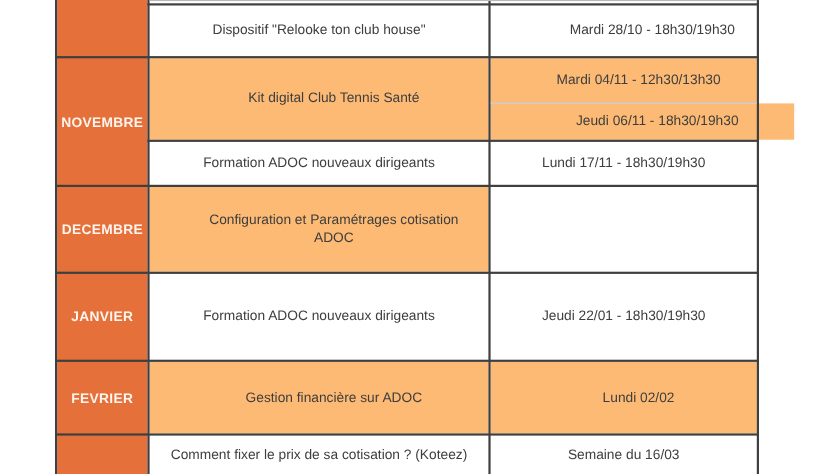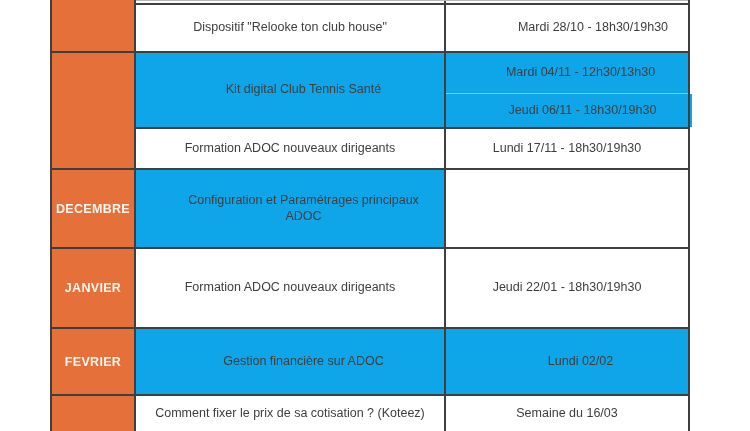--- a/index.html
+++ b/index.html
@@ -18,21 +18,21 @@
     box-sizing:border-box;
     z-index:1;
     padding:2px 8px;
   }
   .event-cell,.date-cell{
     color:#3e3e3e;
     font-size:12.5px;
     line-height:1.25;
   }
   .bg-white{background:#ffffff;}
-  .bg-gray{background:#0ea5e9;padding-left:35px;}
+  .bg-gray{background:#fdba74;padding-left:35px;}
   .month-col-bg{
     position:absolute;left:52px;top:0;width:82px;height:431px;
     background:#e6703a;z-index:0;
   }
   .month-cell{
     position:absolute;left:52px;width:82px;
     display:flex;align-items:center;justify-content:center;
     color:#fdf6ef;
     font-size:12.5px;font-weight:bold;letter-spacing:.3px;
     z-index:1;text-align:center;
@@ -42,36 +42,37 @@
   .hline-light{position:absolute;height:1px;background:#b8b8b8;z-index:2;}
 </style>
 </head>
 <body>
 
 <div class="page">
 
   <div class="month-col-bg"></div>
 
   <div class="month-cell" style="top:0;height:51px"></div>
+  <div class="month-cell" style="top:53px;height:115px">NOVEMBRE</div>
   <div class="month-cell" style="top:170px;height:77px">DECEMBRE</div>
   <div class="month-cell" style="top:249px;height:78px">JANVIER</div>
   <div class="month-cell" style="top:329px;height:65px">FEVRIER</div>
   <div class="month-cell" style="top:396px;height:35px"></div>
 
   <div class="cell event-cell bg-white" style="left:136px;width:308px;top:5px;height:46px">Dispositif "Relooke ton club house"</div>
   <div class="cell event-cell bg-gray" style="left:136px;width:308px;top:53px;height:74px">Kit digital Club Tennis Santé</div>
   <div class="cell event-cell bg-white" style="left:136px;width:308px;top:129px;height:39px">Formation ADOC nouveaux dirigeants</div>
-  <div class="cell event-cell bg-gray" style="left:136px;width:308px;top:170px;height:77px">Configuration et Paramétrages principaux ADOC</div>
+  <div class="cell event-cell bg-gray" style="left:136px;width:308px;top:170px;height:77px">Configuration et Paramétrages cotisation ADOC</div>
   <div class="cell event-cell bg-white" style="left:136px;width:308px;top:249px;height:78px">Formation ADOC nouveaux dirigeants</div>
   <div class="cell event-cell bg-gray" style="left:136px;width:308px;top:329px;height:65px">Gestion financière sur ADOC</div>
   <div class="cell event-cell bg-white" style="left:136px;width:308px;top:396px;height:35px">Comment fixer le prix de sa cotisation ? (Koteez)</div>
 
   <div class="cell date-cell bg-white" style="left:472px;width:242px;top:5px;height:46px">Mardi 28/10 - 18h30/19h30</div>
   <div class="cell date-cell bg-gray" style="left:446px;width:242px;top:53px;height:40px">Mardi 04/11 - 12h30/13h30</div>
-  <div class="cell date-cell bg-gray" style="left:446px;width:246px;top:94px;height:33px">Jeudi 06/11 - 18h30/19h30</div>
+  <div class="cell date-cell bg-gray" style="left:446px;width:276px;top:94px;height:33px">Jeudi 06/11 - 18h30/19h30</div>
   <div class="cell date-cell bg-white" style="left:446px;width:242px;top:129px;height:39px">Lundi 17/11 - 18h30/19h30</div>
   <div class="cell date-cell bg-white" style="left:446px;width:242px;top:249px;height:78px">Jeudi 22/01 - 18h30/19h30</div>
   <div class="cell date-cell bg-gray" style="left:446px;width:242px;top:329px;height:65px">Lundi 02/02</div>
   <div class="cell date-cell bg-white" style="left:446px;width:242px;top:396px;height:35px">Semaine du 16/03</div>
 
   <div class="vline" style="left:50px"></div>
   <div class="vline" style="left:134px"></div>
   <div class="vline" style="left:444px"></div>
   <div class="vline" style="left:688px"></div>
 

